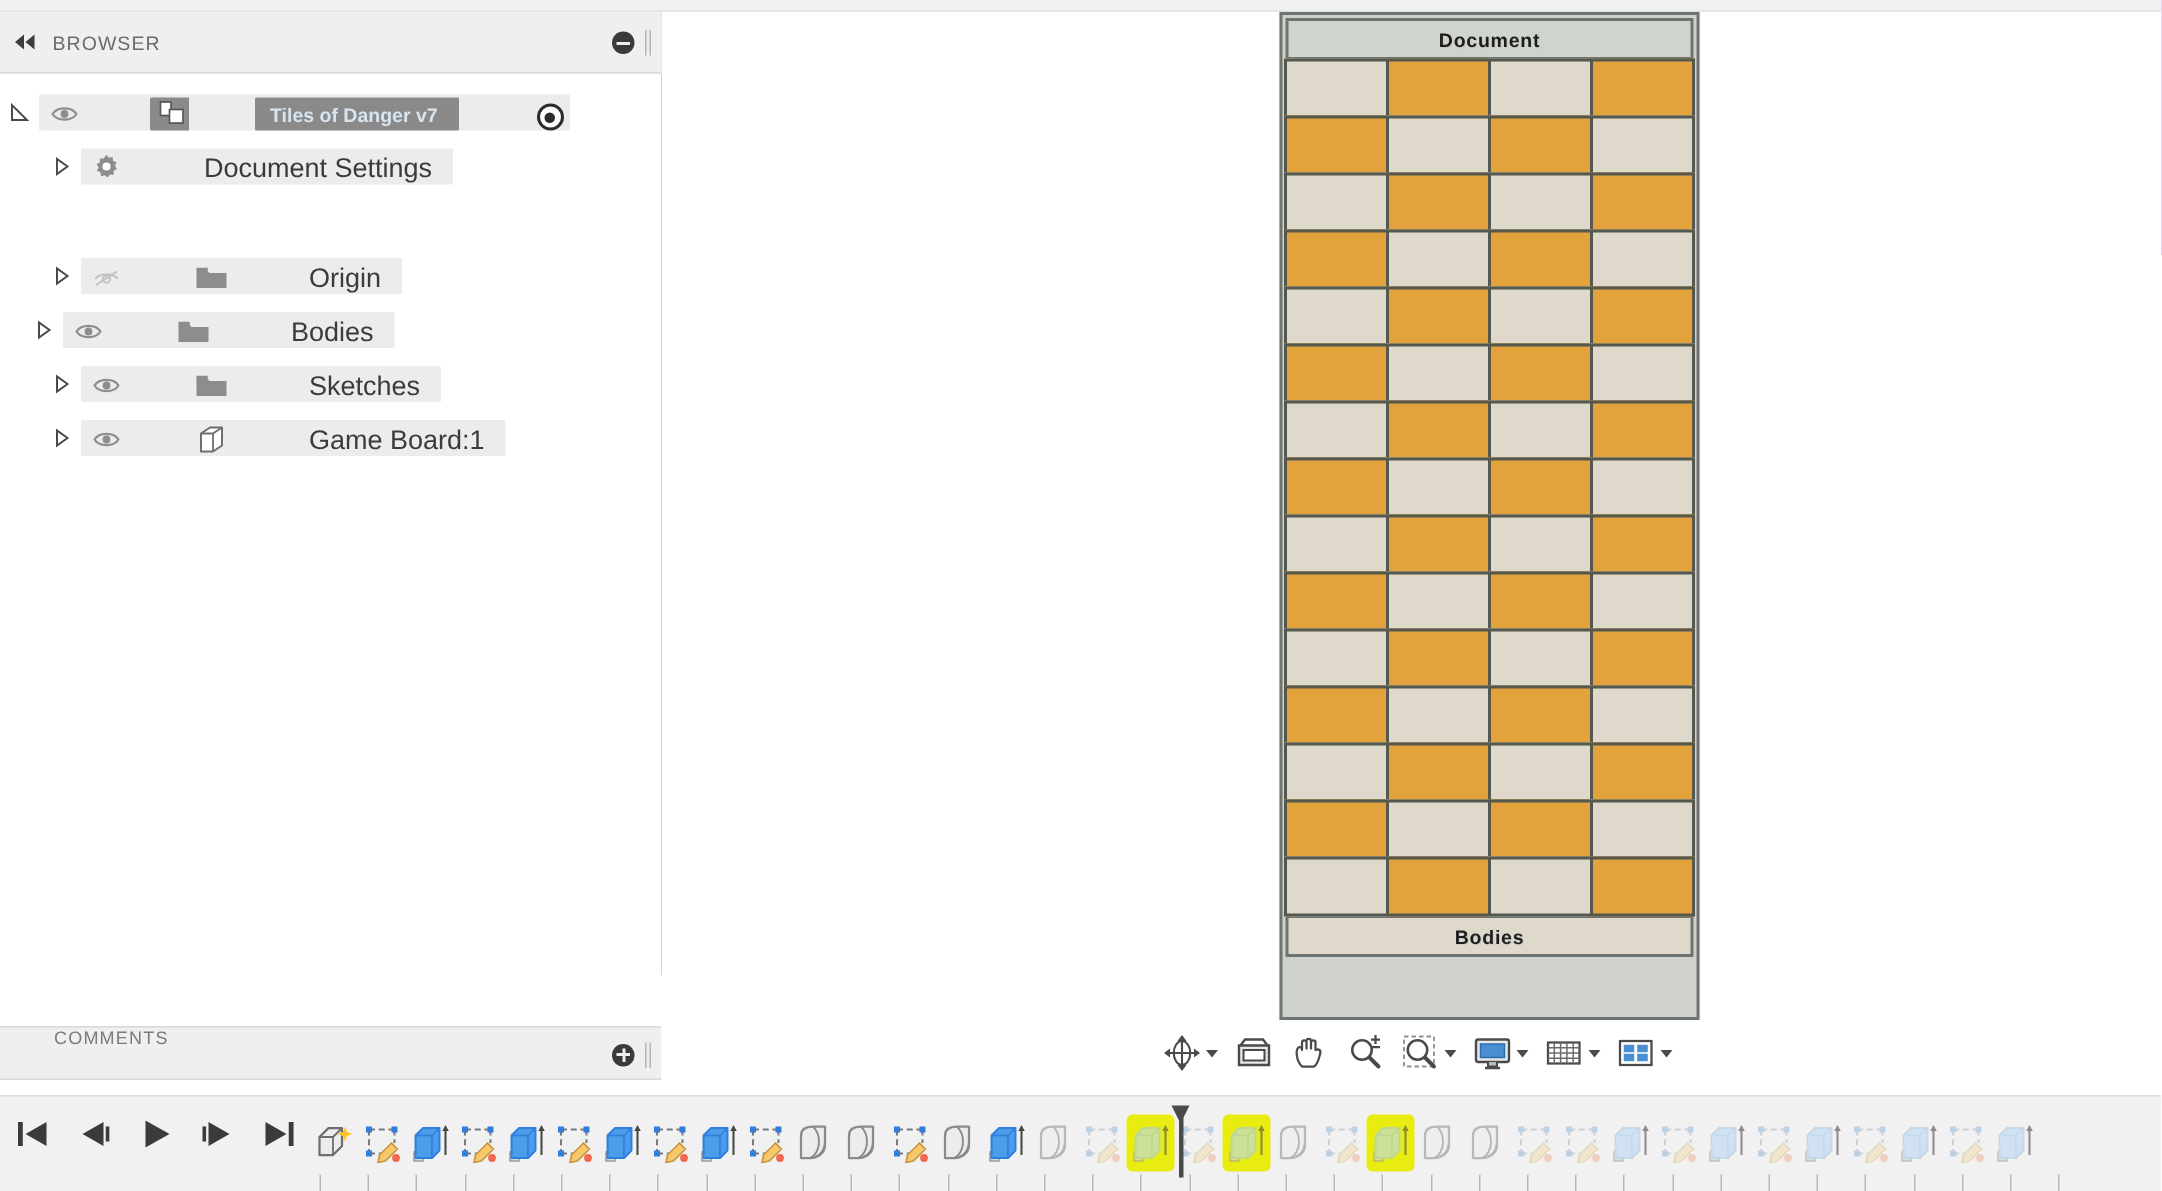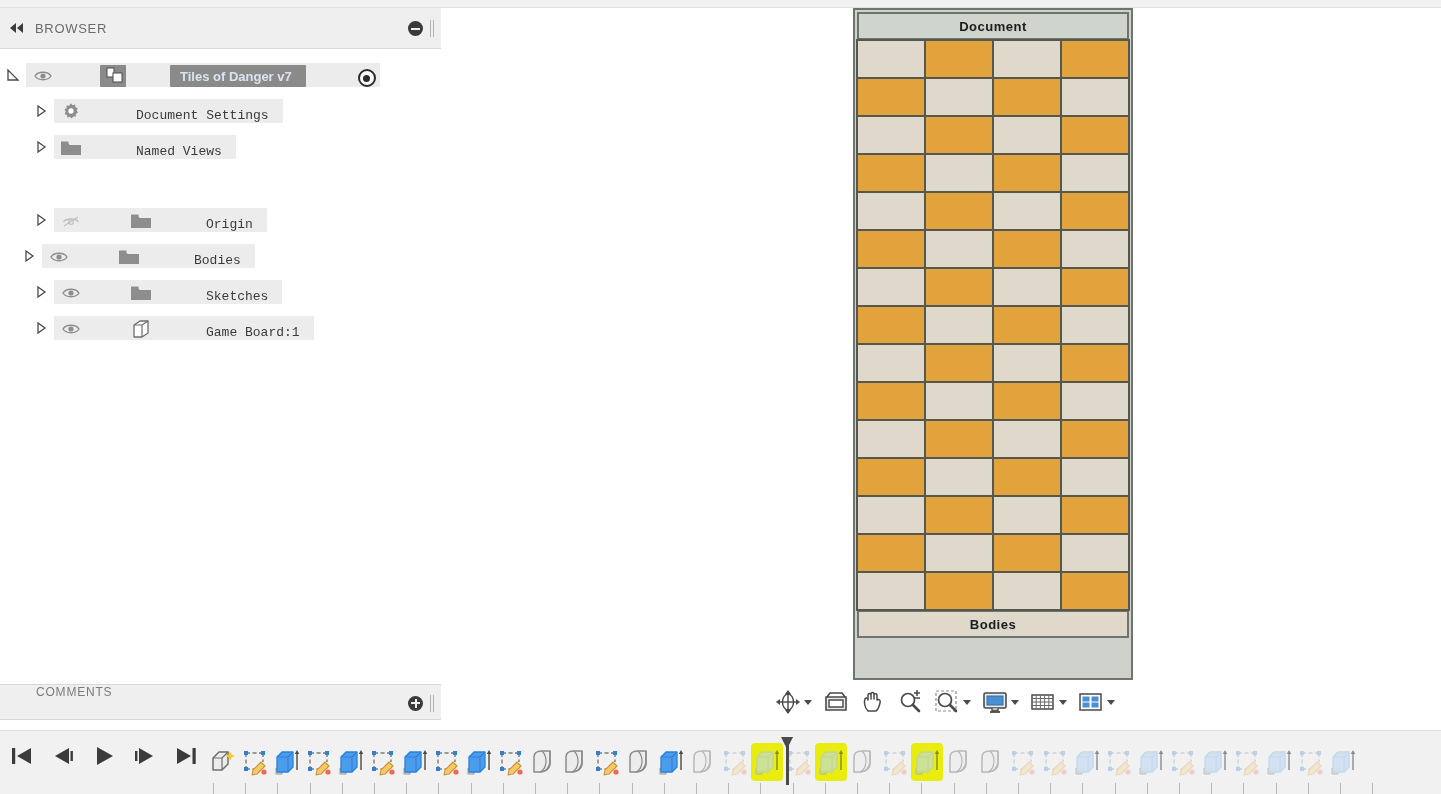--- a/index.html
+++ b/index.html
@@ -75,23 +75,22 @@
   .rowpill {
     display: flex; align-items: flex-end; height: 24px;
     background: #ececec; border-radius: 1px; padding: 0 6px 0 4px; gap: 44px;
   }
   .rowpill.sel-root { background: #ececec; padding-right: 4px; }
   .eye { width: 26px; height: 22px; display: flex; align-items: center; justify-content: center; }
   .eye svg { display:block; }
   .nodeicon { width: 26px; height: 22px; display: flex; align-items: center; justify-content: center; }
   .nodeicon svg { display:block; }
   .nodelabel {
-    font-size: 13px; color: #3b3b3b; padding: 0 8px;
+    font-size: 18px; color: #3b3b3b; padding: 0 8px;
     white-space: nowrap;
-    font-family: Liberation Mono, monospace;
   }
   .rootname {
     background: #8a8a8a; color: #d8e4ef; font-weight: bold;
     font-size: 13px; padding: 4px 14px 4px 10px; border-radius: 1px;
     display: flex; align-items: center; height: 22px;
   }
   .root-icon-holder {
     background: #8a8a8a; height: 22px; display: flex; align-items: center;
     padding-left: 4px; border-radius: 1px 0 0 1px;
   }
@@ -259,36 +258,20 @@
               </svg>
             </div>
             <div class="rowpill">
               <span class="nodeicon">
                 <svg width="20" height="20" viewBox="0 0 20 20">
                   <path d="M10,1.2 L11.6,3.2 L14.1,2.6 L14.4,5.2 L16.8,6.2 L15.6,8.5 L17,10.6 L14.8,11.9 L14.9,14.5 L12.3,14.4 L10.7,16.4 L8.9,14.8 L6.4,15.5 L6,12.9 L3.6,11.9 L4.8,9.6 L3.4,7.5 L5.6,6.2 L5.5,3.6 L8.1,3.7 Z" fill="#8d8d8d"></path>
                   <circle cx="10" cy="9" r="2.7" fill="#ffffff"></circle>
                 </svg>
               </span>
               <span class="nodelabel">Document Settings</span>
-            </div>
-          </div>
-          <div class="tree-row" style="padding-left: 28px;">
-            <div class="twisty">
-              <svg width="14" height="14" viewBox="0 0 14 14">
-                <path d="M4,2 L4,12 L11,7 Z" fill="#ffffff" stroke="#4a4a4a" stroke-width="1.3"></path>
-              </svg>
-            </div>
-            <div class="rowpill">
-              <span class="nodeicon">
-                <svg width="22" height="17" viewBox="0 0 22 17">
-                  <path d="M1,3 L8,3 L9.6,5 L21,5 L21,15 L1,15 Z" fill="#8d8d8d"></path>
-                  <rect x="1" y="1.5" width="7.5" height="2" fill="#8d8d8d"></rect>
-                </svg>
-              </span>
-              <span class="nodelabel">Named Views</span>
             </div>
           </div>
           <div class="tree-row" style="padding-left: 28px; margin-top: 45px;">
             <div class="twisty">
               <svg width="14" height="14" viewBox="0 0 14 14">
                 <path d="M4,2 L4,12 L11,7 Z" fill="#ffffff" stroke="#4a4a4a" stroke-width="1.3"></path>
               </svg>
             </div>
             <div class="rowpill">
               <span class="eye">

